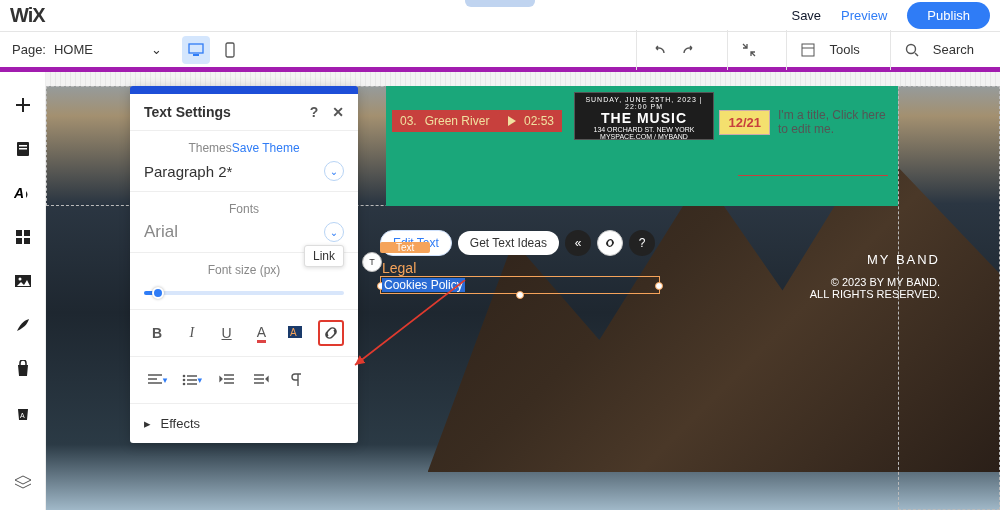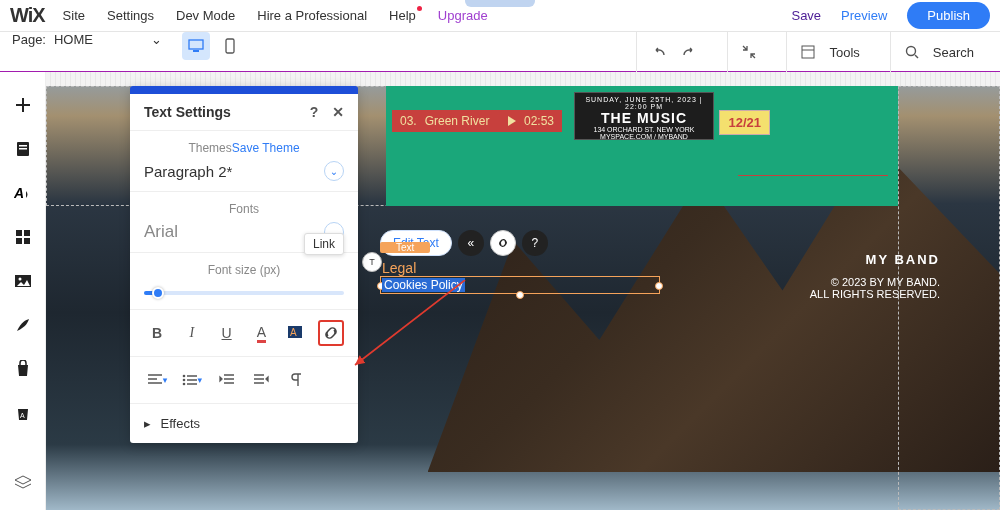--- a/index.html
+++ b/index.html
@@ -7,27 +7,27 @@
 
 
 .topbar{height:32px;border-bottom:1px solid #e5e5e5;display:flex;align-items:center;padding:0 10px}
 .logo{font-weight:900;letter-spacing:-1px;font-size:20px;margin-right:18px}
 .topmenu{display:flex;gap:22px;font-size:13px;color:#333}
 .topmenu span{cursor:pointer}
 .help{position:relative}
 .help::after{content:"";position:absolute;top:-2px;right:-6px;width:5px;height:5px;background:#e24;border-radius:50%}
 .upgrade{color:#a040d0}
 .top-right{margin-left:auto;display:flex;align-items:center;gap:20px}
-.save{color:#4c1d95;cursor:pointer}
+.save{color:#0f172a;cursor:pointer}
 .preview{color:#2f7cf6;cursor:pointer}
 .publish{background:#2f7cf6;color:#fff;padding:6px 20px;border-radius:16px;cursor:pointer;font-size:13px}
 .tab-arrow{position:absolute;top:0;left:50%;transform:translateX(-50%);width:70px;height:7px;background:#c0d4f0;border-radius:0 0 6px 6px}
 
 
-.secondbar{height:40px;border-bottom:1px solid #a21caf;display:flex;align-items:flex-start;padding:0 12px;position:relative}
+.secondbar{height:40px;border-bottom:5px solid #a21caf;display:flex;align-items:center;padding:0 12px;position:relative}
 .page-sel{display:flex;align-items:center;gap:8px;cursor:pointer;font-size:13px}
 .page-sel .chev{margin-left:50px}
 .vp-sel{display:flex;align-items:center;gap:6px;margin-left:20px}
 .vp-btn{width:28px;height:28px;border-radius:4px;display:flex;align-items:center;justify-content:center;cursor:pointer}
 .vp-btn.active{background:#d4e6fd;color:#2f7cf6}
 .right-tools{margin-left:auto;display:flex;align-items:center;gap:16px}
 .tool-seg{padding:0 14px;height:40px;display:flex;align-items:center;gap:14px;border-left:1px solid #e5e5e5}
 .tool-link{cursor:pointer;color:#333;font-size:13px}
 
 
@@ -54,21 +54,21 @@
 .edit-title{position:absolute;right:10px;top:22px;width:110px;font-size:12px;color:#555}
 .red-line{position:absolute;right:10px;bottom:30px;width:150px;height:1px;background:#c7403d}
 
 .footer-band{position:absolute;left:0;right:0;top:180px;height:140px}
 .legal{position:absolute;left:336px;top:8px;color:#f5a35a;font-weight:400;font-size:14px}
 .text-tag{position:absolute;left:334px;top:-10px;font-size:10px;background:#f5a35a;color:#fff;padding:0 16px;border-radius:2px}
 .orange-box{position:absolute;left:334px;top:24px;width:280px;height:18px;border:1px solid #f5a35a}
 .orange-box .dot{position:absolute;width:8px;height:8px;border:1px solid #f5a35a;background:#fff;border-radius:50%}
 .orange-box .d1{left:-4px;top:5px}.orange-box .d2{left:50%;margin-left:-4px;top:14px}.orange-box .d3{right:-4px;top:5px}
 .cookies{position:absolute;left:336px;top:26px;background:#2a6bd4;color:#fff;font-size:12px;padding:0 2px}
-.band-title{position:absolute;right:60px;top:0;color:#fff;font-weight:700;font-size:13px;letter-spacing:2px}
+.band-title{position:absolute;right:60px;top:0;color:#fff;font-weight:400;font-size:13px;letter-spacing:2px}
 .copyright{position:absolute;right:60px;top:24px;color:#fff;font-size:11px;text-align:right;width:180px}
 
 .toolbar{position:absolute;left:334px;top:158px;display:flex;gap:6px;align-items:center}
 .pill{background:#fff;border-radius:14px;padding:5px 12px;font-size:12px;cursor:pointer}
 .pill.blue{color:#2f7cf6;border:1px solid #cfe1fb}
 .circ{width:26px;height:26px;border-radius:50%;background:#222;color:#fff;display:flex;align-items:center;justify-content:center;font-size:12px;cursor:pointer}
 .circ.white{background:#fff;color:#222;border:1px solid #ccc}
 .badge-text{position:absolute;left:316px;top:180px;width:20px;height:20px;border-radius:50%;background:#fff;color:#333;font-size:9px;display:flex;align-items:center;justify-content:center;border:1px solid #bbb}
 
 
@@ -80,43 +80,35 @@
 .save-theme{color:#2f7cf6;font-size:12px;cursor:pointer}
 .sel-box{display:flex;align-items:center;justify-content:space-between;font-size:15px}
 .drop-circ{width:20px;height:20px;border:1px solid #b8d4f5;border-radius:50%;display:flex;align-items:center;justify-content:center;color:#2f7cf6;cursor:pointer;font-size:10px}
 .arial{color:#888;font-size:17px}
 .slider{position:relative;height:4px;background:#d8e6fb;border-radius:3px;margin:14px 0 4px}
 .slider .fill{position:absolute;left:0;top:0;height:4px;width:10px;background:#2f7cf6;border-radius:3px}
 .slider .knob{position:absolute;left:8px;top:-4px;width:12px;height:12px;background:#2f7cf6;border:2px solid #fff;border-radius:50%;box-shadow:0 0 3px rgba(0,0,0,.3)}
 .fmt-row{display:flex;justify-content:space-between;padding:10px 14px;border-top:1px solid #eee}
 .fmt-row .b{width:26px;height:26px;display:flex;align-items:center;justify-content:center;color:#555;cursor:pointer;font-size:14px;border-radius:3px}
 .link-btn{border:2px solid #e03a2e;border-radius:4px;padding:0}
-.tooltip{position:absolute;right:14px;bottom:188px;background:#fff;border:1px solid #ddd;border-radius:3px;padding:3px 8px;font-size:12px;box-shadow:0 1px 4px rgba(0,0,0,.15);z-index:12}
+.tooltip{position:absolute;right:14px;bottom:176px;background:#fff;border:1px solid #ddd;border-radius:3px;padding:3px 8px;font-size:12px;box-shadow:0 1px 4px rgba(0,0,0,.15);z-index:12}
 .effects{padding:12px 14px;border-top:1px solid #eee;font-size:13px;display:flex;align-items:center;gap:10px;cursor:pointer}
 
 
 .arrow-line{position:absolute;left:350px;top:280px;width:120px;height:90px;z-index:11;pointer-events:none}
 
 svg{display:block}
 </style>
 </head>
 <body>
 
 <div class="tab-arrow"></div>
 
 <div class="topbar">
   <div class="logo">WiX</div>
-  <div class="topmenu">
-    <span>Site</span>
-    <span>Settings</span>
-    <span>Dev Mode</span>
-    <span>Hire a Professional</span>
-    <span class="help">Help</span>
-    <span class="upgrade">Upgrade</span>
-  </div>
   <div class="top-right">
     <span class="save">Save</span>
     <span class="preview">Preview</span>
     <span class="publish">Publish</span>
   </div>
 </div>
 
 <div class="secondbar">
   <div class="page-sel">
     <span>Page:</span>
@@ -250,25 +242,27 @@
       <span class="play"></span>
       <span>02:53</span>
     </div>
     <div class="black-card">
       <div class="line1">SUNDAY, JUNE 25TH, 2023 | 22:00 PM</div>
       <div class="title">THE MUSIC</div>
       <div>134 ORCHARD ST.   NEW YORK</div>
       <div>MYSPACE.COM / MYBAND</div>
     </div>
     <div class="date-badge">12/21</div>
+    <div class="edit-title">I'm a title, Click here to edit me.</div>
     <div class="red-line"></div>
   </div>
 
   <div class="toolbar">
     <div class="pill blue">Edit Text</div>
+    <div class="pill">Get Text Ideas</div>
     <div class="circ">«</div>
     <div class="circ white">
         <svg width="14" height="14">
           <path d="M5 9a3 3 0 0 1 0-4l1-1a3 3 0 0 1 4 4M9 5a3 3 0 0 1 0 4l-1 1a3 3 0 0 1-4-4" fill="none" stroke="#222" stroke-width="1.3"></path>
         </svg>
       </div>
     <div class="circ">?</div>
   </div>
   <div class="badge-text">T</div>
 

